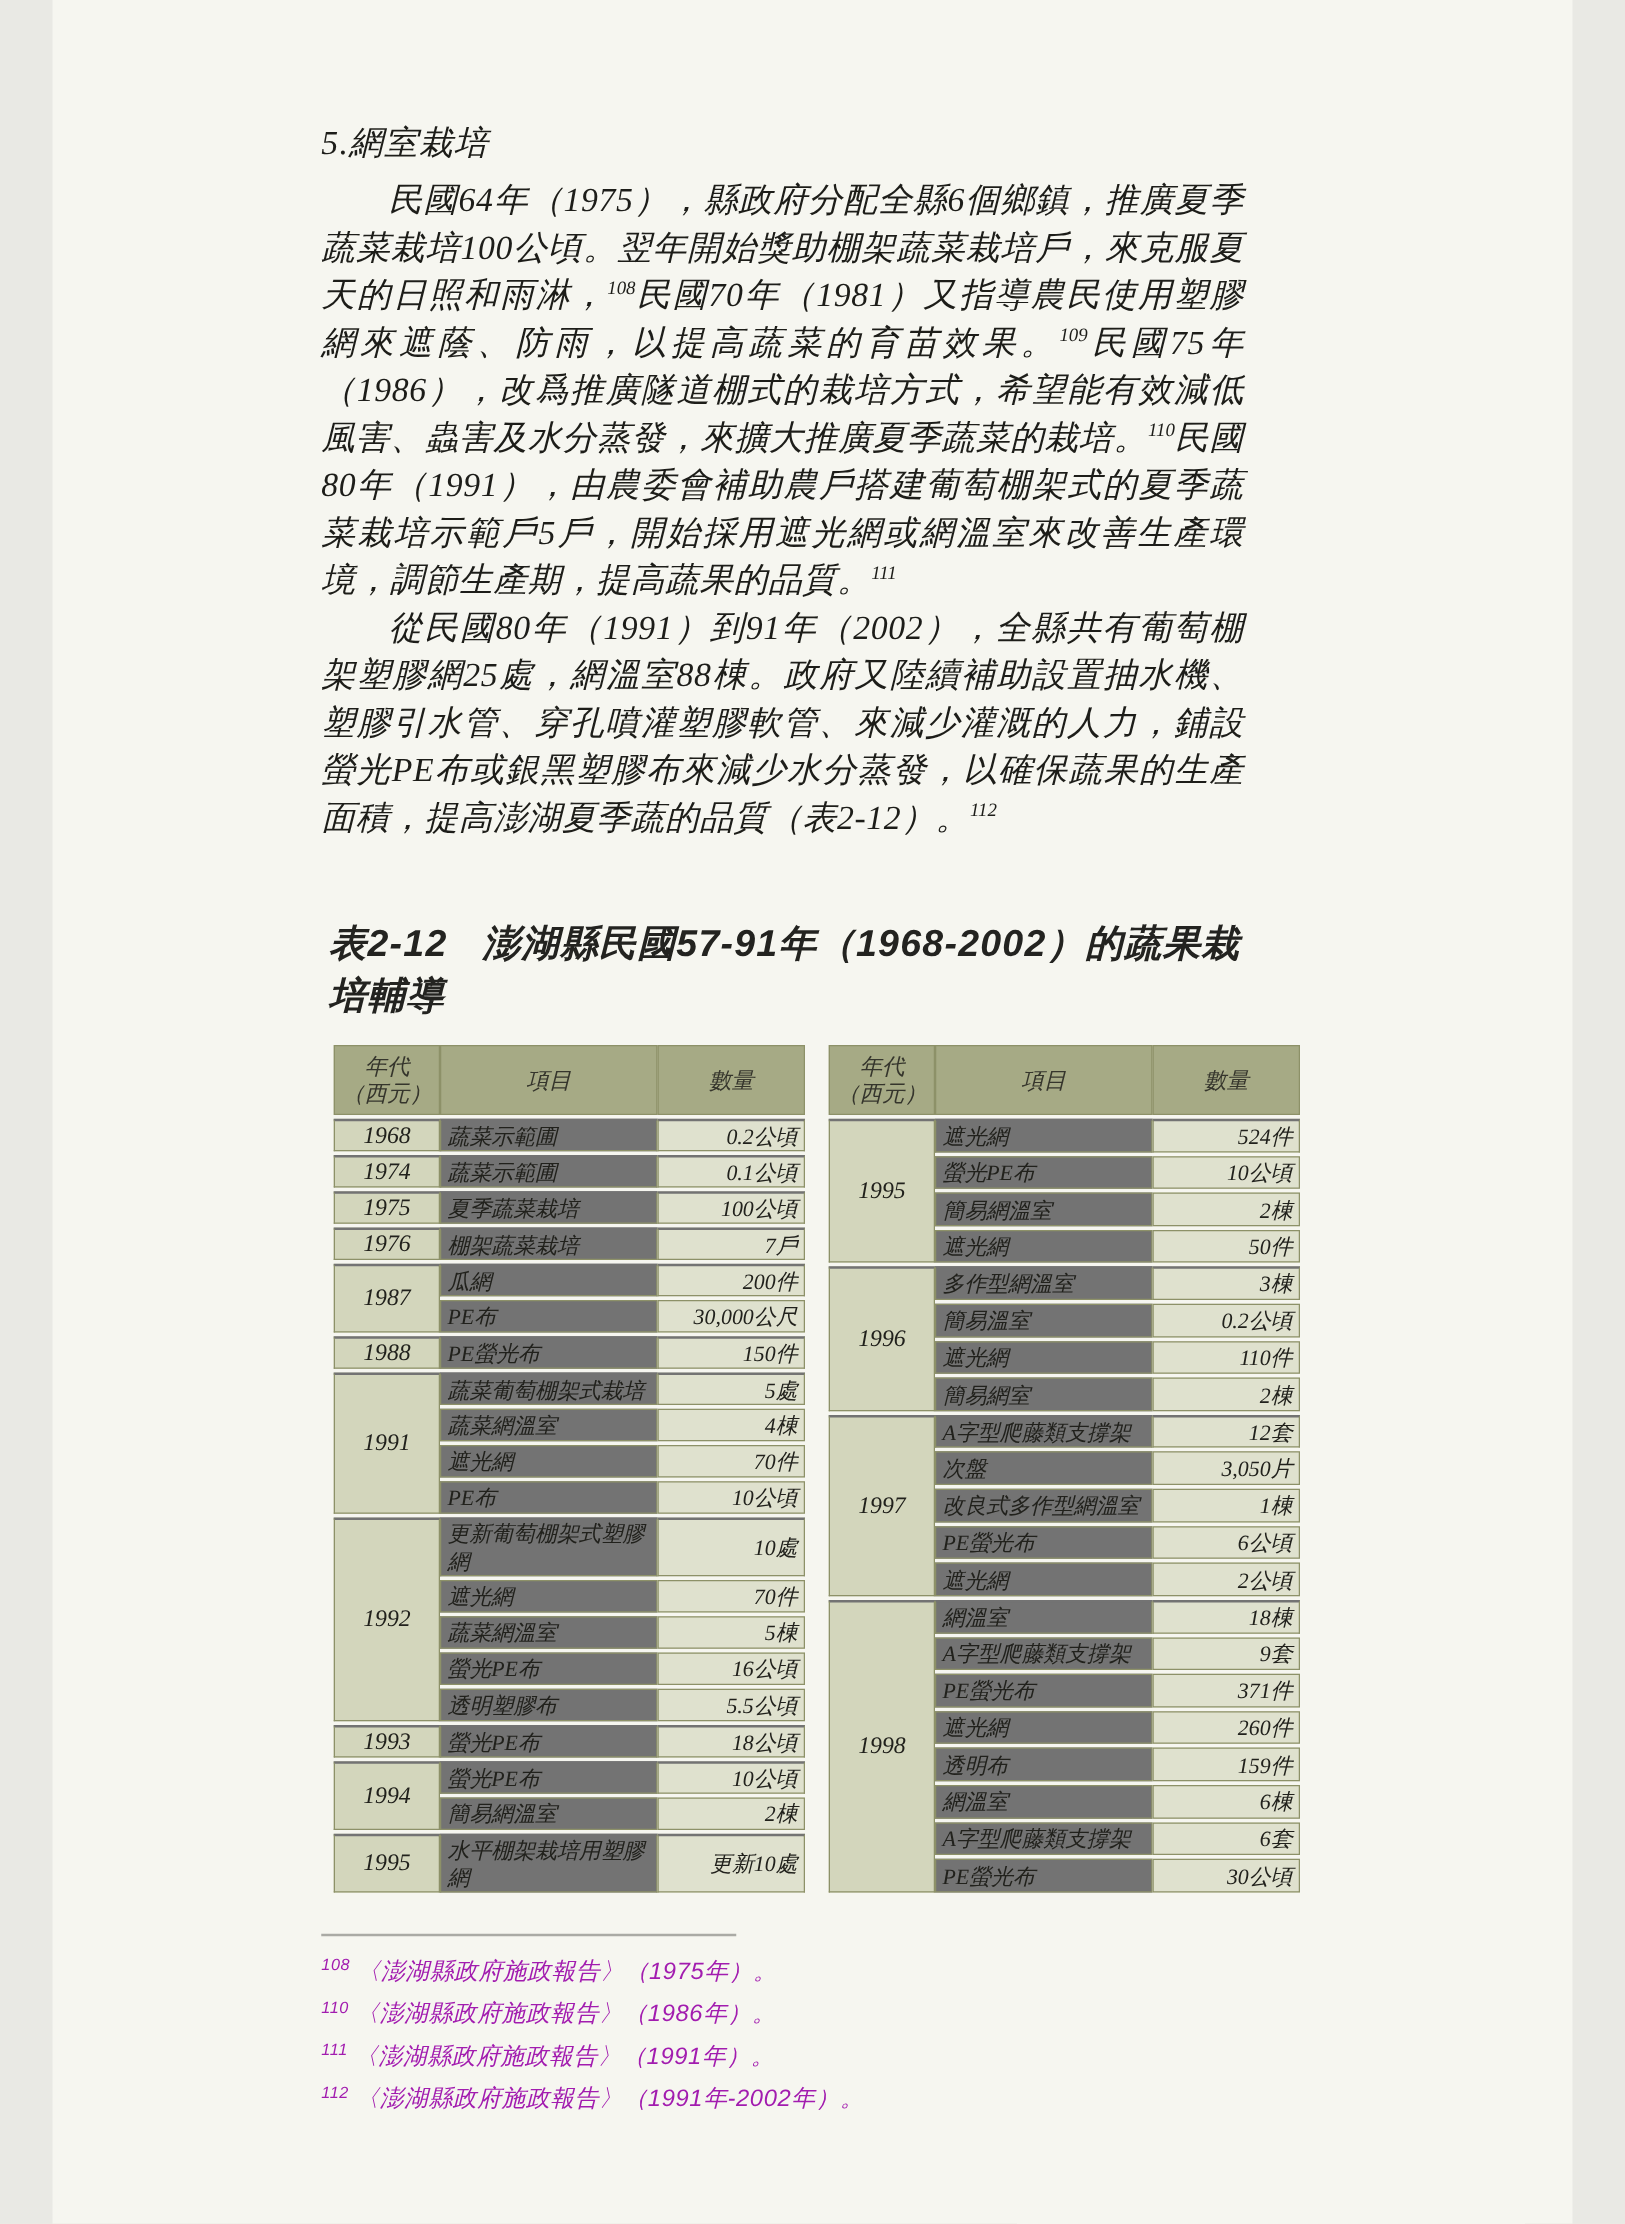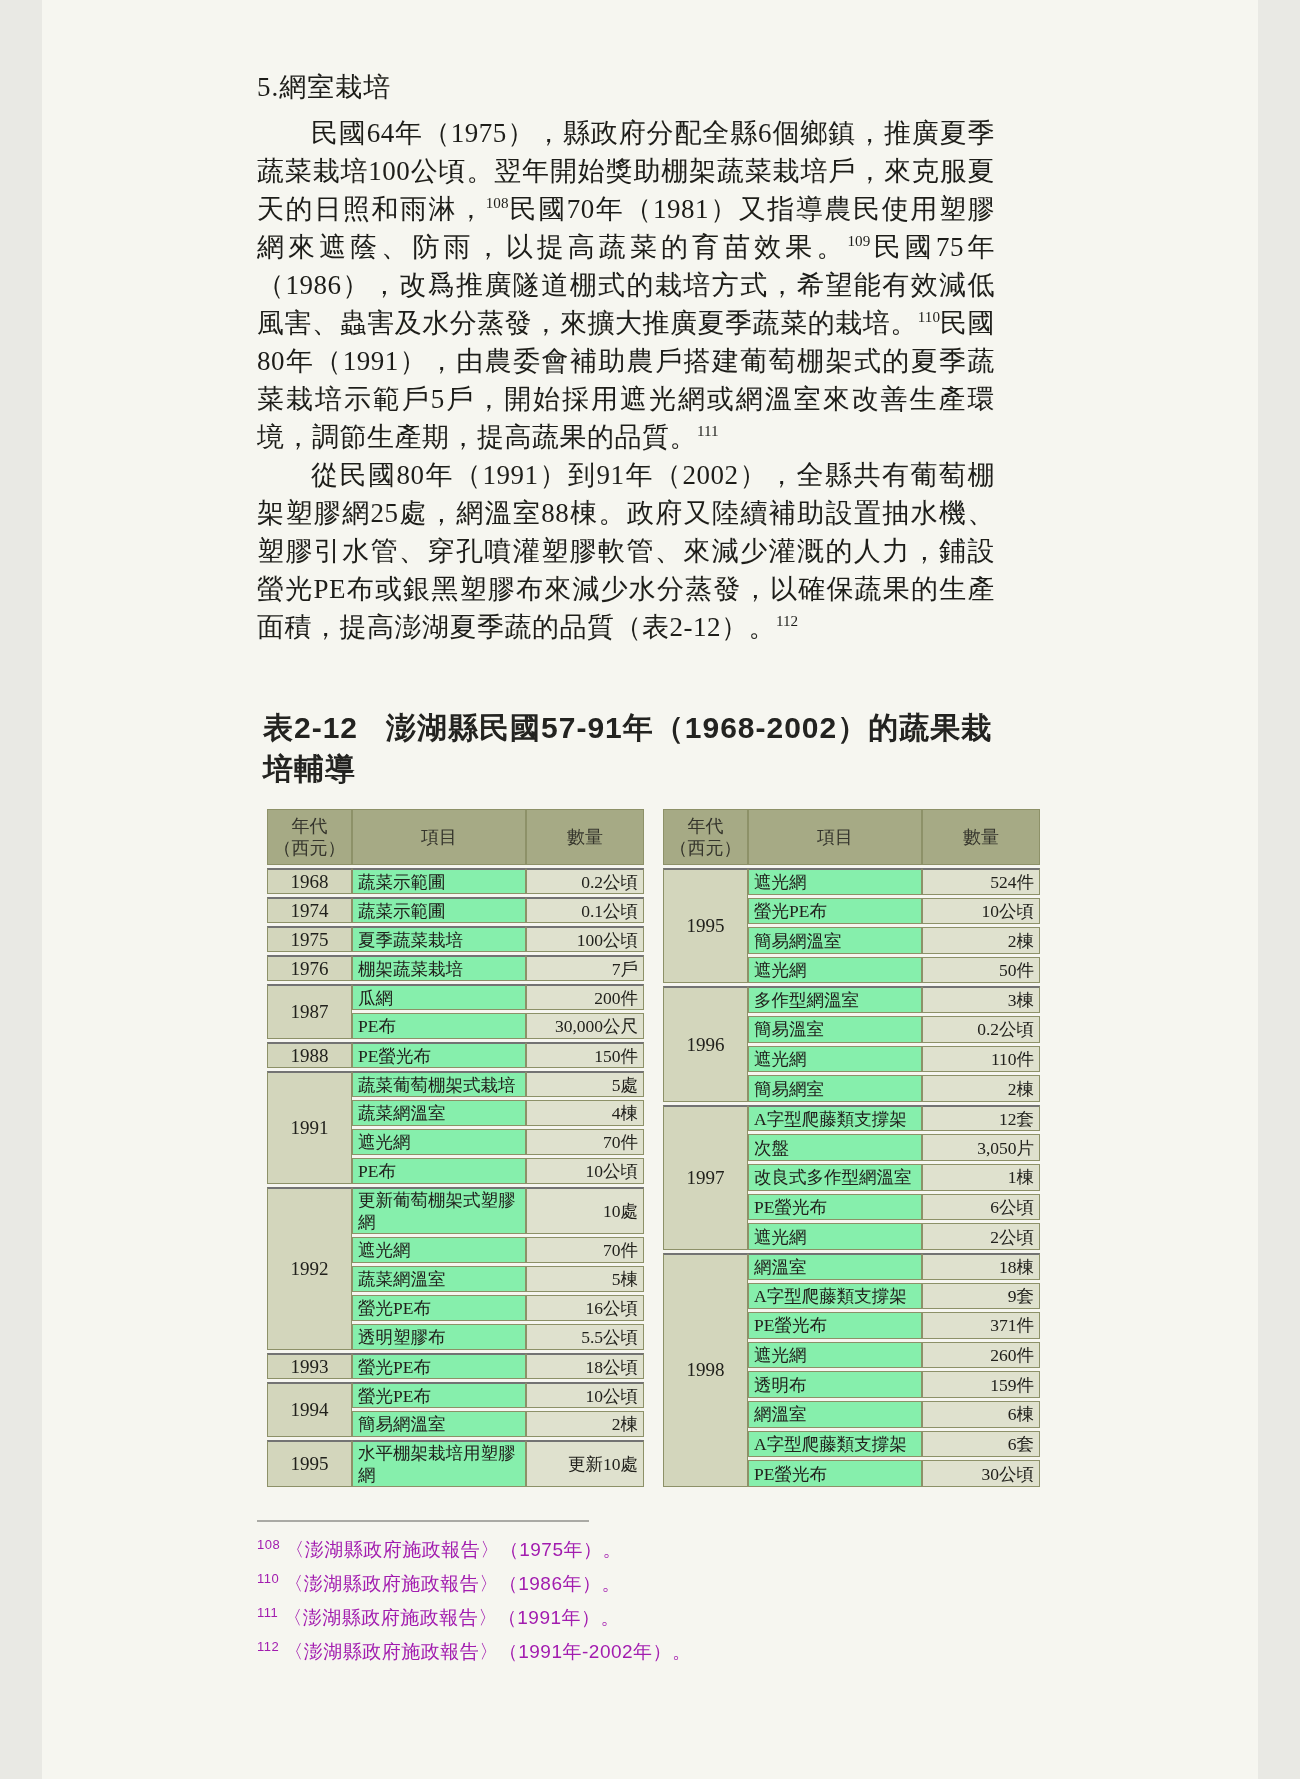--- a/index.html
+++ b/index.html
@@ -2,24 +2,25 @@
 <html><head>
 <meta charset="utf-8">
 <style>
   html,body { margin:0; padding:0; background:#e9e9e4; }
   .page {
     position:relative;
     width:1216px; height:1779px;
     margin:0 auto;
     background:#f6f6f0;
     box-sizing:border-box;
-    padding:69px 263px 0 215px;
+    padding:96px 263px 0 215px;
     font-family:"Liberation Serif","DejaVu Serif",serif;
     color:#1d1d19;
     overflow:hidden;
+    font-style:italic;
   }
   .section-title {
     font-size:27px; font-weight:500; margin:0 0 9px 0; letter-spacing:1px;
   }
   .body-paragraphs p {
     margin:0; font-size:27px; line-height:38px;
     text-align:justify; text-indent:2em; letter-spacing:0.5px;
   }
   .body-paragraphs sup, .caption sup {
     font-size:0.56em; line-height:0; letter-spacing:0;
@@ -41,21 +42,21 @@
   .vtab th, .vtab td { border:1px solid #8d9168; box-sizing:border-box; }
   .vtab thead th {
     background:#a6aa85;
     font-family:"Liberation Sans","DejaVu Sans",sans-serif;
     font-weight:400; color:#35352c;
     height:56px; font-size:18px; line-height:1.25;
     padding:2px 0; text-align:center; vertical-align:middle;
   }
   .vtab td { height:26px; font-size:17.5px; line-height:22px; padding:0 5px; color:#21211c; }
   .vtab td.year { background:#d3d6bc; text-align:center; vertical-align:middle; font-size:19px; }
-  .vtab td.item { background:#86efac; text-align:left; }
+  .vtab td.item { background:#737373; text-align:left; }
   .vtab td.qty  { background:#dfe1ce; text-align:right; }
   .vtab .group-start { border-top:2px solid #737373; }
   .fn-rule { margin-top:30px; width:332px; height:2px; background:#aaaaa5; }
   .footnotes {
     list-style:none; margin:15px 0 0 0; padding:0;
     font-family:"Liberation Sans","DejaVu Sans",sans-serif;
     font-size:19px; color:#a21caf; letter-spacing:0.5px;
   }
   .footnotes li { margin-bottom:8px; }
   .footnotes sup { font-size:13px; margin-right:5px; line-height:0; }

